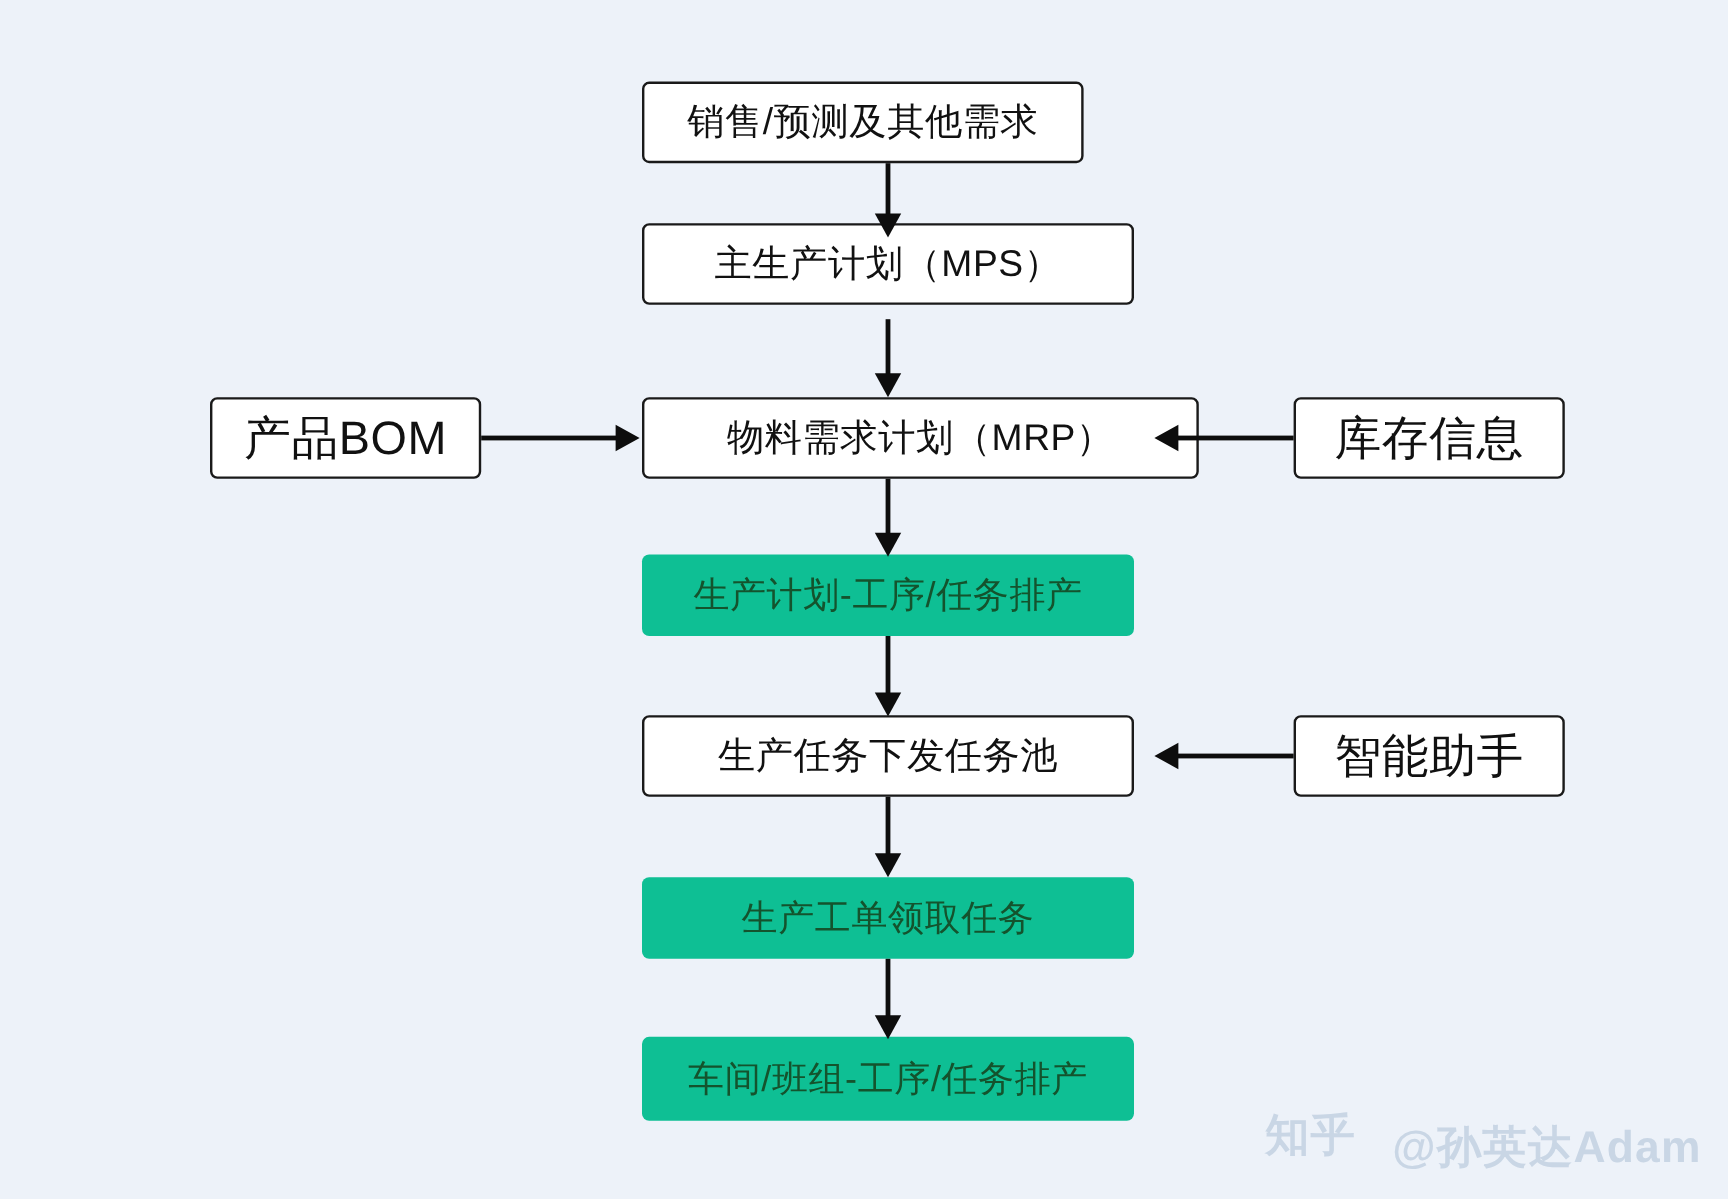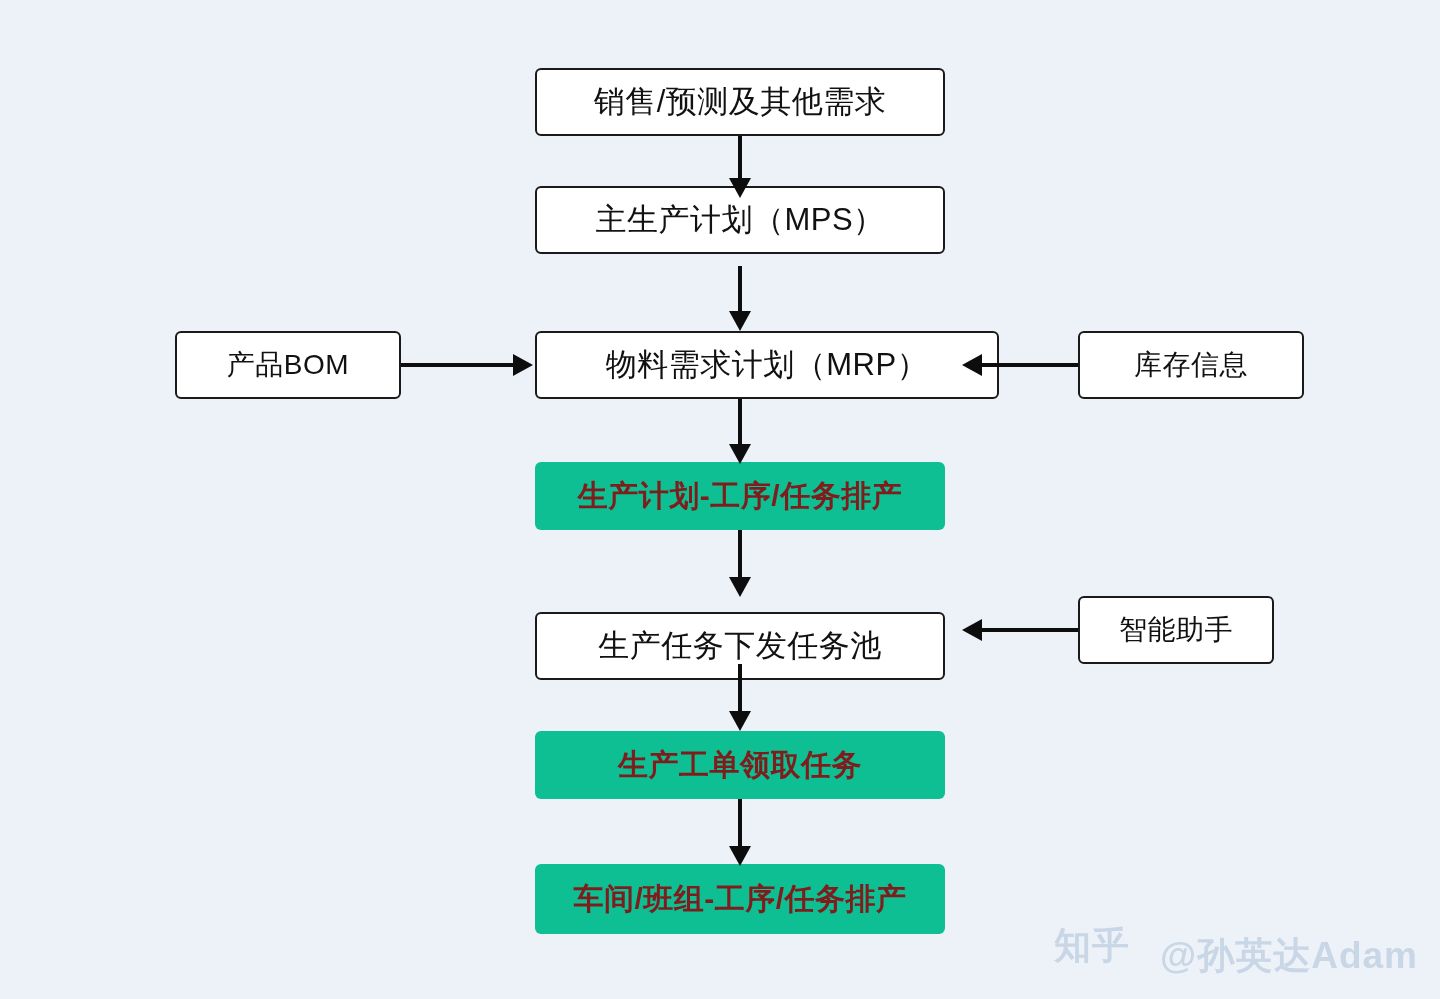--- a/index.html
+++ b/index.html
@@ -35,26 +35,26 @@
   .node.plain {
     background: #ffffff;
     border: 2px solid #1a1a1a;
     color: #111111;
     font-size: 31px;
     font-weight: 400;
   }
   .node.green {
     background: #0ebf94;
     border: none;
-    color: #7f1d1d;
+    color: #14532d;
     font-size: 30px;
-    font-weight: 700;
+    font-weight: 400;
   }
   .node.side {
-    font-size: 28px;
+    font-size: 39px;
   }
 
   
   .conn {
     position: absolute;
   }
   .vline {
     background: #0d0d0d;
     width: 4px;
   }
@@ -101,21 +101,21 @@
   #watermark .wm-handle {
     font-weight: 700;
     margin-top: 20px;
   }
 </style>
 </head>
 <body>
 
 <div id="stage">
 
-  <div class="node plain" style="left:535px; top:68px; width:410px; height:68px;">
+  <div class="node plain" style="left:535px; top:68px; width:368px; height:68px;">
     <span>销售/预测及其他需求</span>
   </div>
 
   <div class="node plain" style="left:535px; top:186px; width:410px; height:68px;">
     <span>主生产计划（MPS）</span>
   </div>
 
   <div class="node plain side" style="left:175px; top:331px; width:226px; height:68px;">
     <span>产品BOM</span>
   </div>
@@ -125,25 +125,25 @@
   </div>
 
   <div class="node plain side" style="left:1078px; top:331px; width:226px; height:68px;">
     <span>库存信息</span>
   </div>
 
   <div class="node green" style="left:535px; top:462px; width:410px; height:68px;">
     <span>生产计划-工序/任务排产</span>
   </div>
 
-  <div class="node plain" style="left:535px; top:612px; width:410px; height:68px;">
+  <div class="node plain" style="left:535px; top:596px; width:410px; height:68px;">
     <span>生产任务下发任务池</span>
   </div>
 
-  <div class="node plain side" style="left:1078px; top:596px; width:196px; height:68px;">
+  <div class="node plain side" style="left:1078px; top:596px; width:226px; height:68px;">
     <span>智能助手</span>
   </div>
 
   <div class="node green" style="left:535px; top:731px; width:410px; height:68px;align-items:center;">
     <span>生产工单领取任务</span>
   </div>
 
   <div class="node green" style="left:535px; top:864px; width:410px; height:70px;">
     <span>车间/班组-工序/任务排产</span>
   </div>

